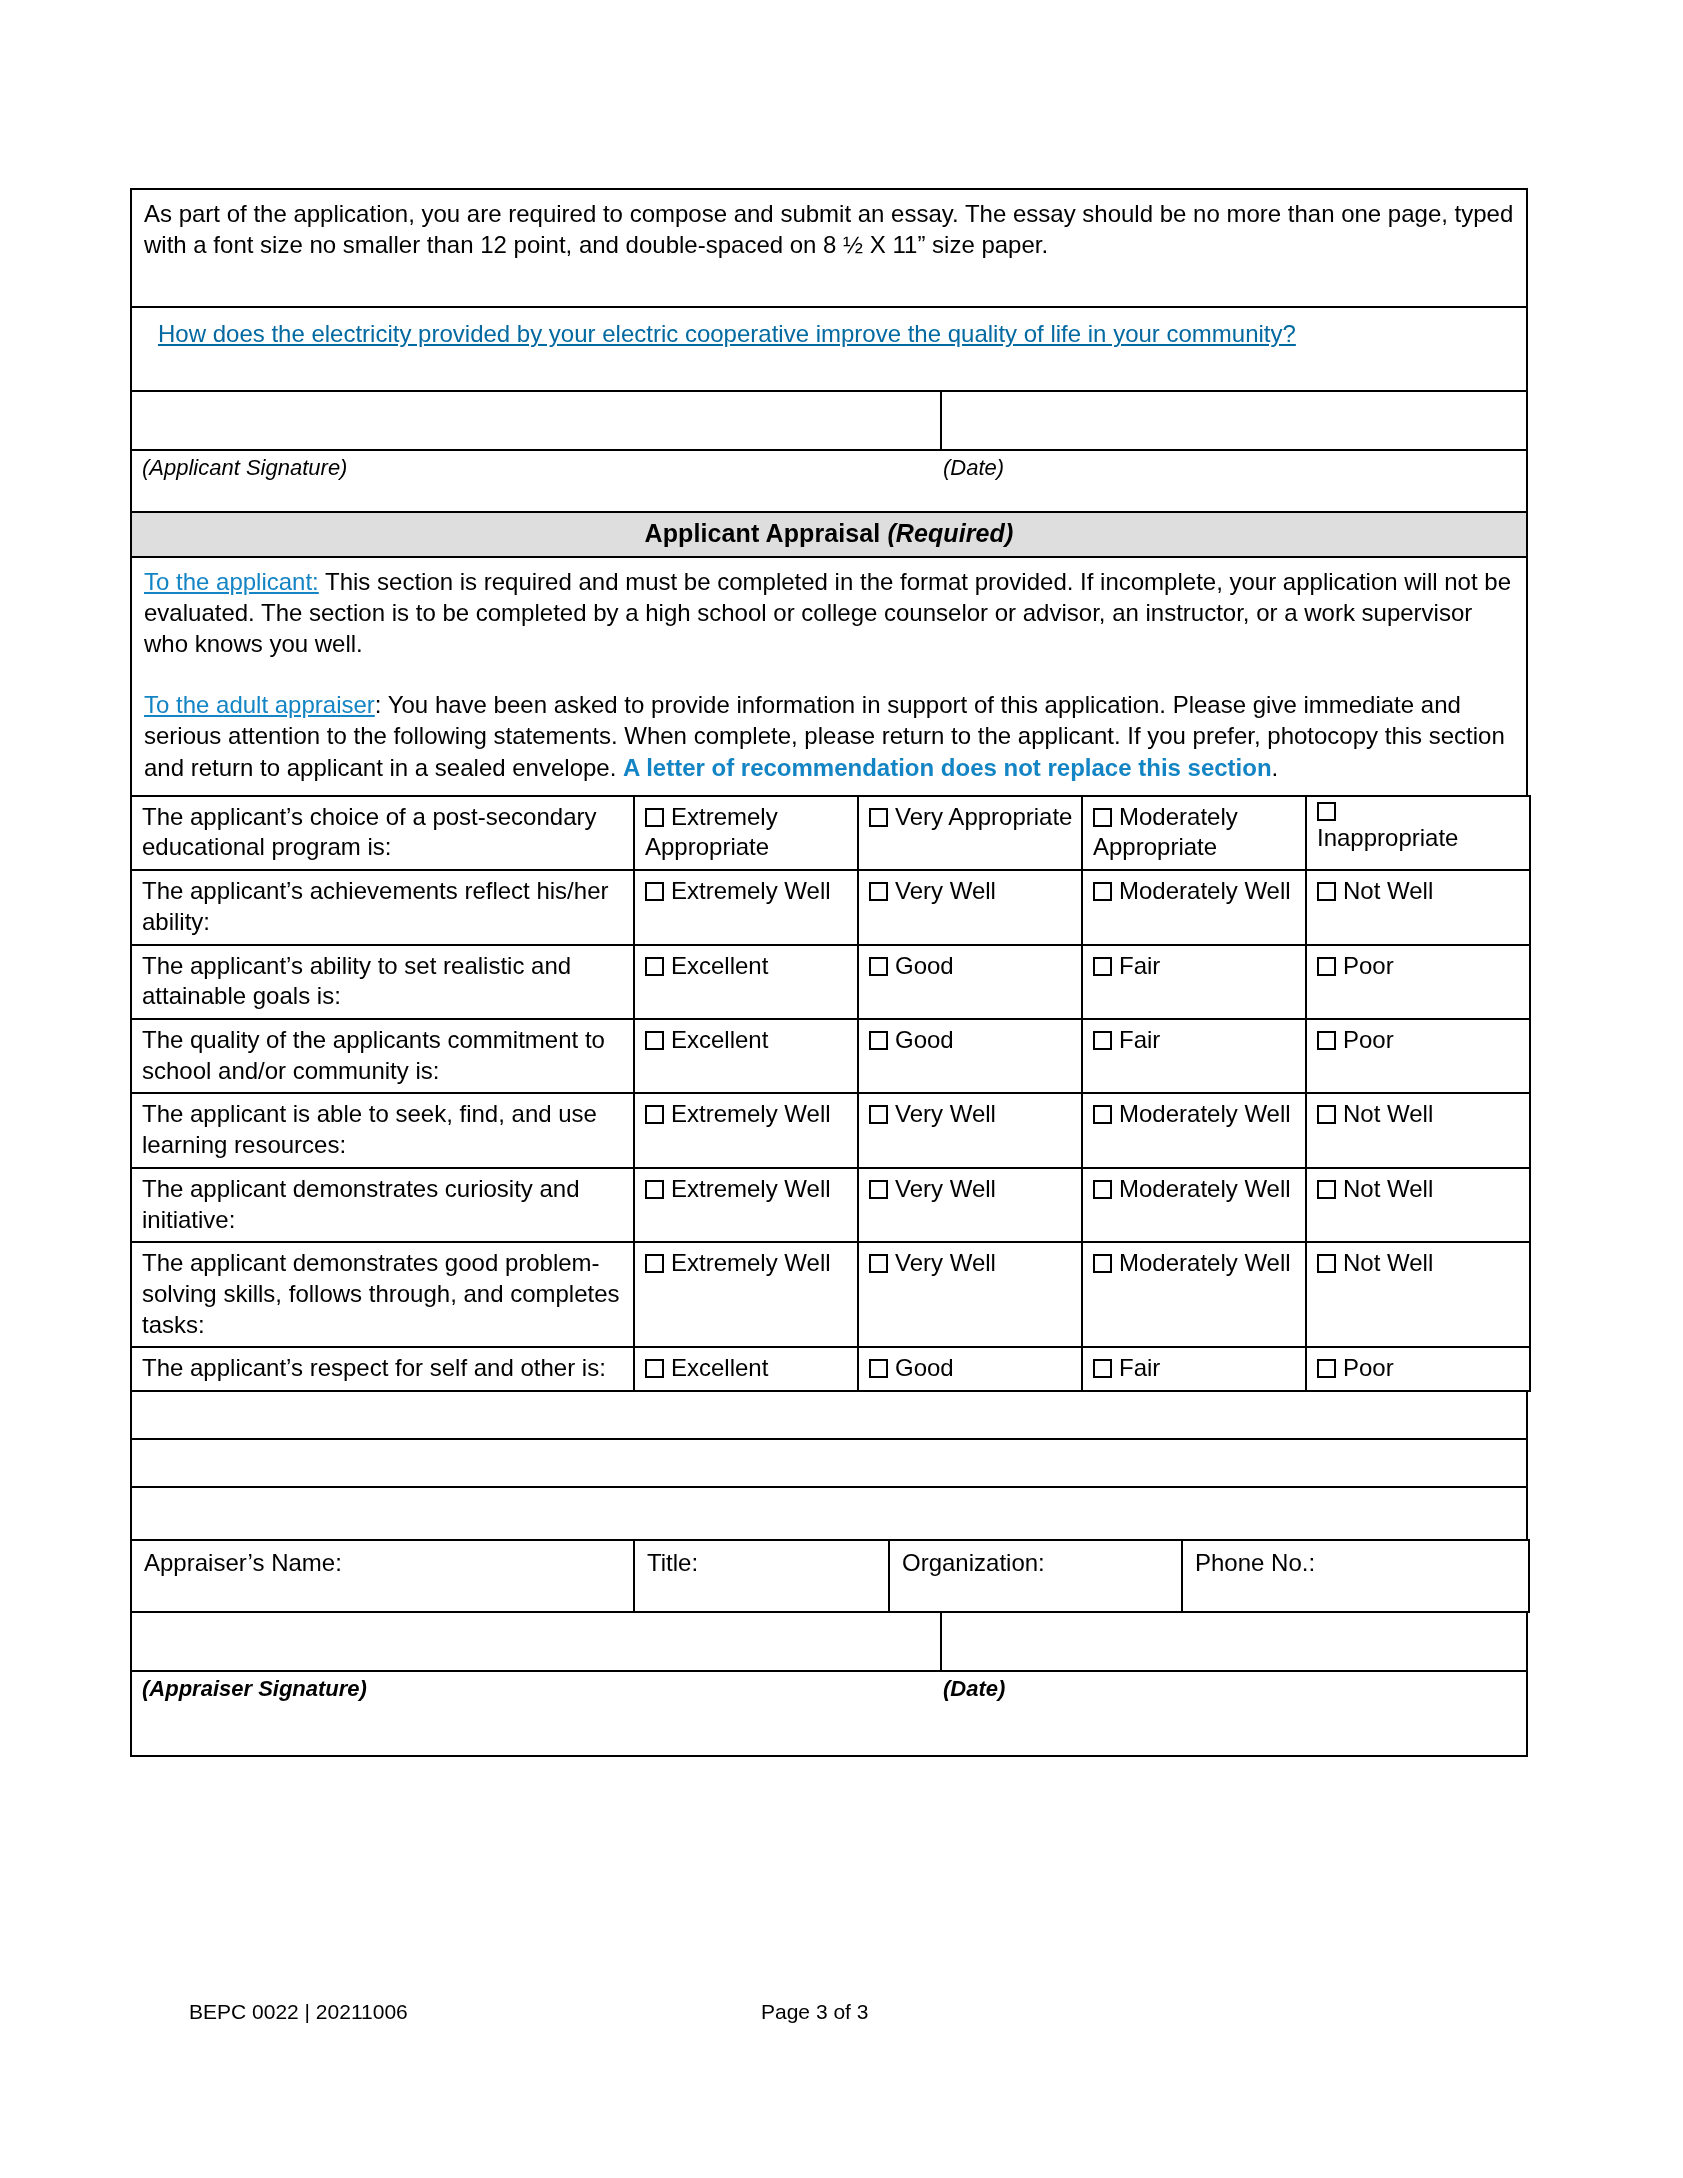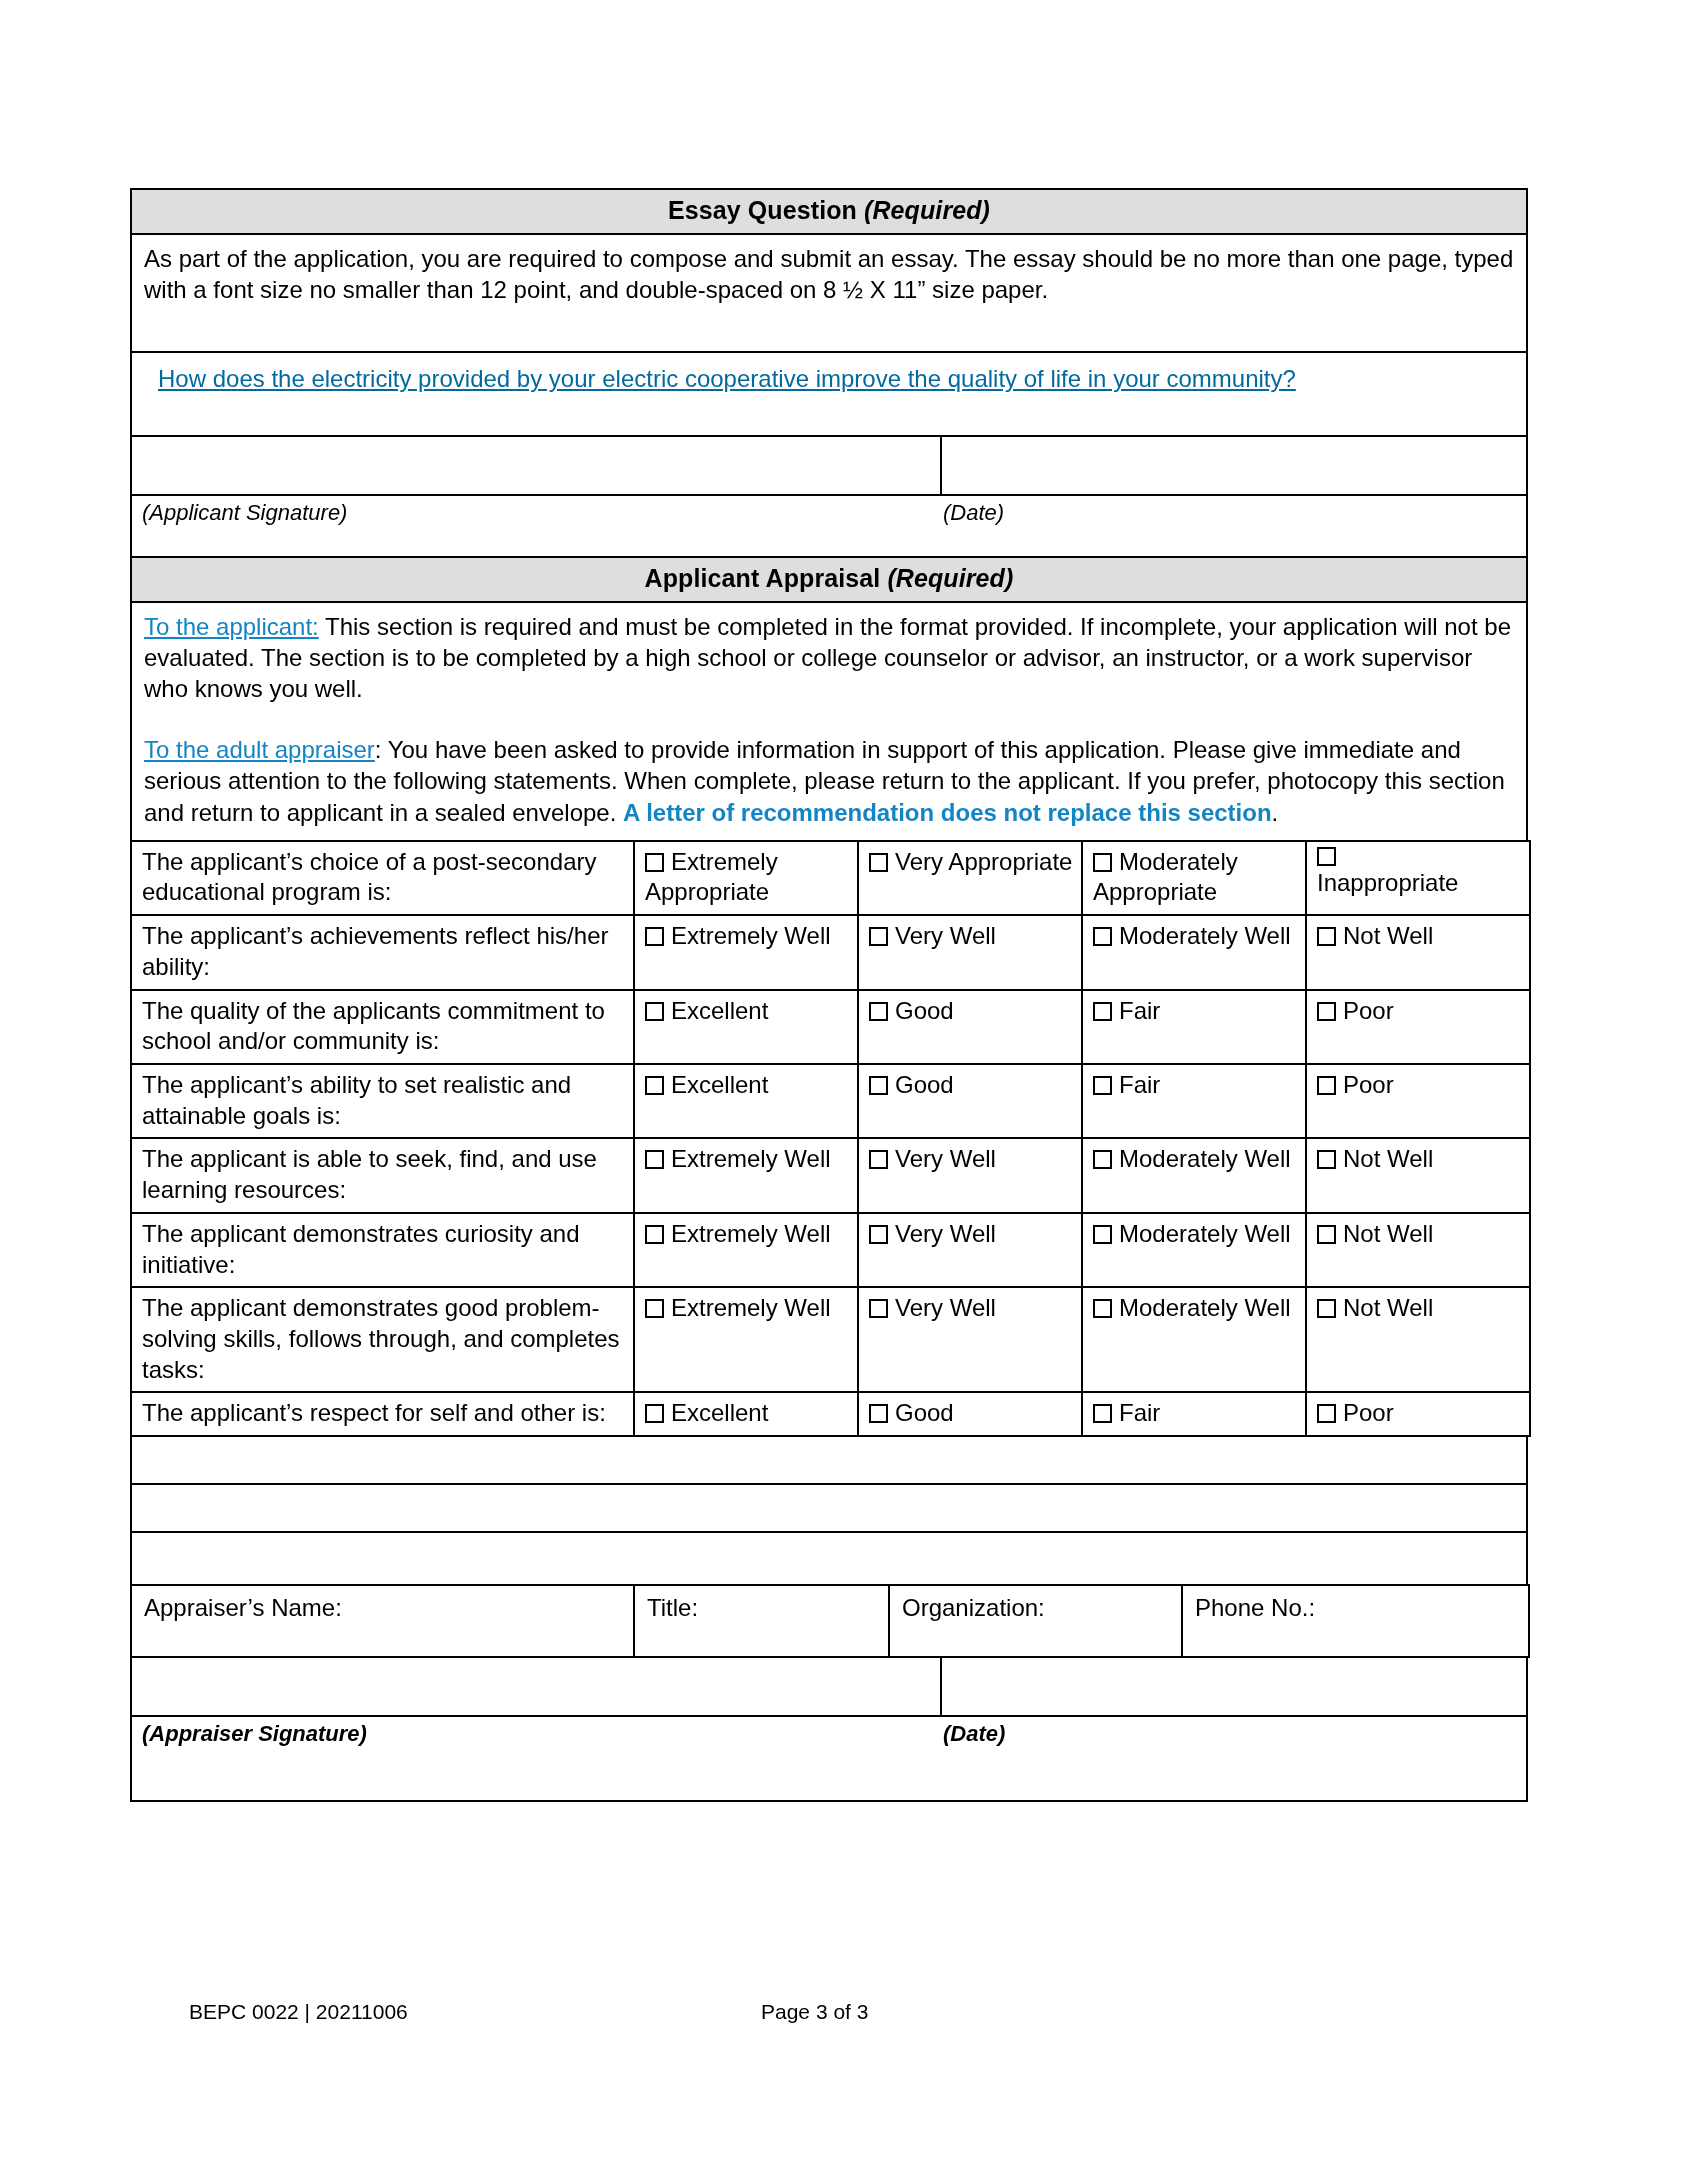--- a/index.html
+++ b/index.html
@@ -163,26 +163,20 @@
 <div class="page">
 
   <div class="sheet">
 
     <table class="form">
       <colgroup>
           <col style="width:58%">
           <col style="width:42%">
         </colgroup>
       <tbody>
-          <tr>
-        <td class="section-head" colspan="2">
-          <span>Essay Question</span>
-          <span class="req">(Required)</span>
-        </td>
-      </tr>
       <tr>
         <td class="body-cell" colspan="2" style="padding-bottom:46px !important;">
           <p>As part of the application, you are required to compose and submit an essay. The essay should be no more than one page, typed with a font size no smaller than 12 point, and double-spaced on 8 ½ X 11” size  paper.</p>
         </td>
       </tr>
       <tr>
         <td class="q-cell blue" colspan="2" style="padding-bottom:40px !important;">
           <span>How does the electricity provided by your electric cooperative improve the quality of life in your community?</span>
         </td>
       </tr>
@@ -247,28 +241,28 @@
             <td class="opt opt-stack"><span class="cb"></span><span>Inappropriate</span></td>
           </tr>
           <tr>
             <td class="stmt">The applicant’s achievements reflect his/her ability:</td>
             <td class="opt"><span class="cb"></span><span>Extremely Well</span></td>
             <td class="opt"><span class="cb"></span><span>Very Well</span></td>
             <td class="opt"><span class="cb"></span><span>Moderately Well</span></td>
             <td class="opt"><span class="cb"></span><span>Not Well</span></td>
           </tr>
           <tr>
-            <td class="stmt">The quality of the applicants commitment to school and/or community is:</td>
+            <td class="stmt">The applicant’s ability to set realistic and attainable goals is:</td>
             <td class="opt"><span class="cb"></span><span>Excellent</span></td>
             <td class="opt"><span class="cb"></span><span>Good</span></td>
             <td class="opt"><span class="cb"></span><span>Fair</span></td>
             <td class="opt"><span class="cb"></span><span>Poor</span></td>
           </tr>
           <tr>
-            <td class="stmt">The applicant’s ability to set realistic and attainable goals is:</td>
+            <td class="stmt">The quality of the applicants commitment to school and/or community is:</td>
             <td class="opt"><span class="cb"></span><span>Excellent</span></td>
             <td class="opt"><span class="cb"></span><span>Good</span></td>
             <td class="opt"><span class="cb"></span><span>Fair</span></td>
             <td class="opt"><span class="cb"></span><span>Poor</span></td>
           </tr>
           <tr>
             <td class="stmt">The applicant is able to seek, find, and use learning resources:</td>
             <td class="opt"><span class="cb"></span><span>Extremely Well</span></td>
             <td class="opt"><span class="cb"></span><span>Very Well</span></td>
             <td class="opt"><span class="cb"></span><span>Moderately Well</span></td>

